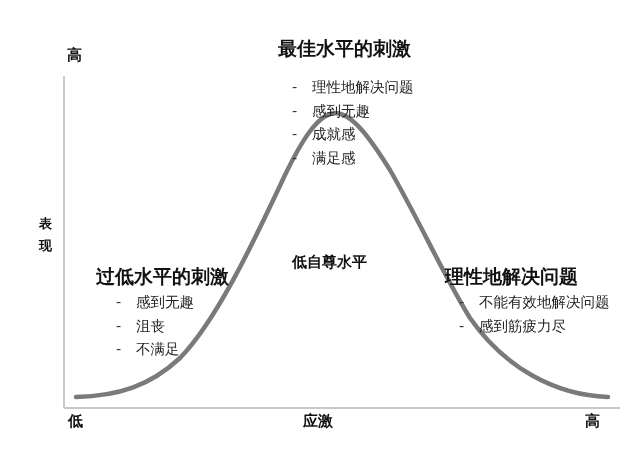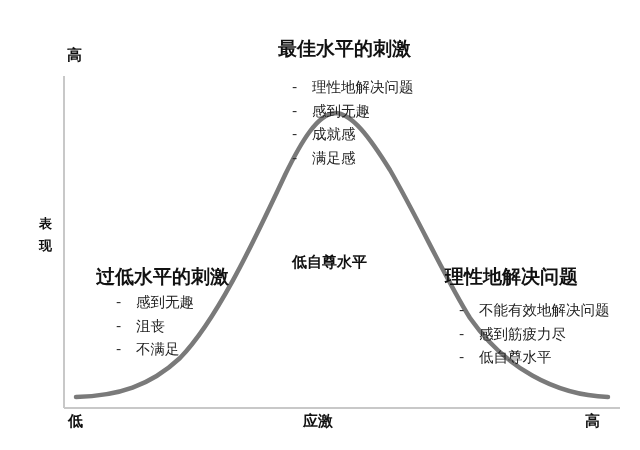--- a/index.html
+++ b/index.html
@@ -53,18 +53,17 @@
   <div class="group-title">过低水平的刺激</div>
   <ul class="items" style="margin-left:20px; margin-top:1px;">
     <li><span class="dash">-</span><span>感到无趣</span></li>
     <li><span class="dash">-</span><span>沮丧</span></li>
     <li><span class="dash">-</span><span>不满足</span></li>
   </ul>
 </div>
 
 <div class="abs" style="left:445px; top:264px;">
   <div class="group-title">理性地解决问题</div>
-  <ul class="items" style="margin-left:14px; margin-top:9px;">
+  <ul class="items" style="margin-left:14px; margin-top:1px;">
     <li><span class="dash">-</span><span>不能有效地解决问题</span></li>
     <li><span class="dash">-</span><span>感到筋疲力尽</span></li>
-    <li><span class="dash">-</span><span>低自尊水平</span></li>
   </ul>
 </div>
 
 </body></html>

